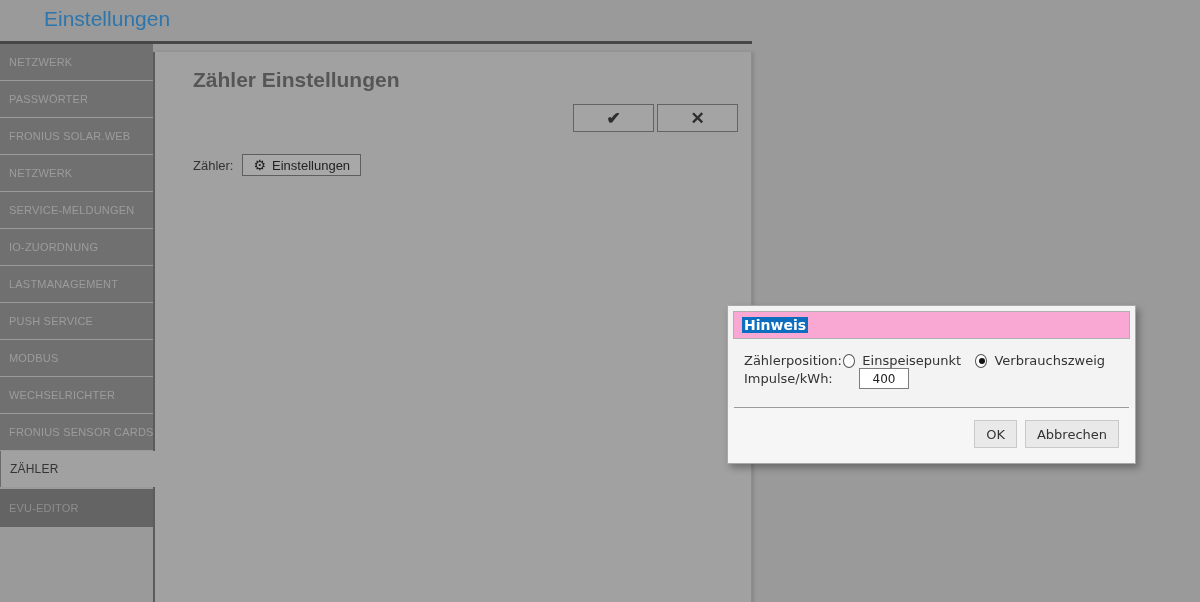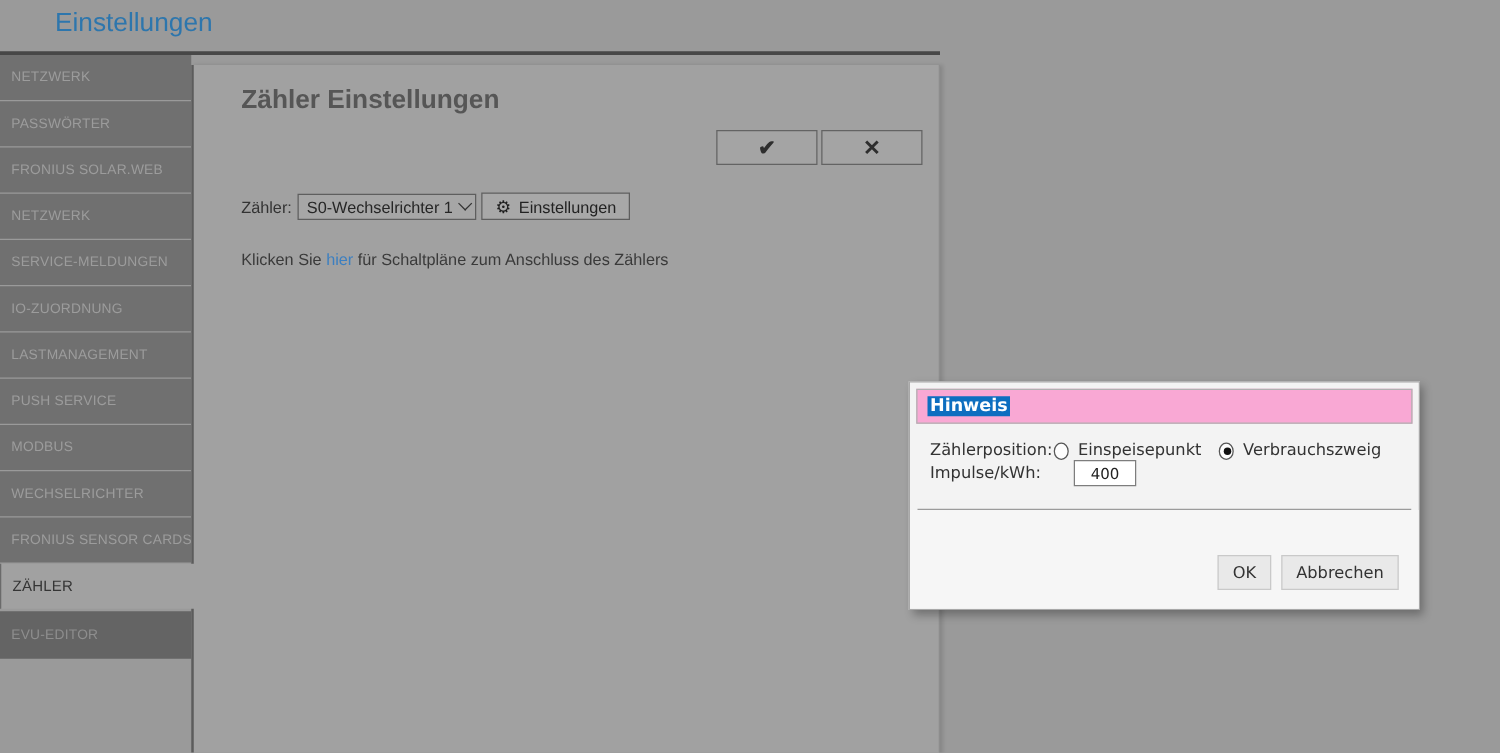--- a/index.html
+++ b/index.html
@@ -183,21 +183,20 @@
   }
   .dialog-footer button {
     height:28px;
     background:#e9e9e9;
     border:1px solid #c9c9c9;
     color:#333;
     font-size:13px;
     font-family:"DejaVu Sans", sans-serif;
     padding:4px 11px;
     cursor:pointer;
-    margin-top:24px;
   }
 </style>
 </head>
 <body>
 
 <div class="page-title">Einstellungen</div>
 <div class="top-border"></div>
 
 <div class="sidebar">
   <div class="side-item">NETZWERK</div>
@@ -222,33 +221,26 @@
     <button>
       <span>✔</span>
     </button>
     <button>
       <span>✕</span>
     </button>
   </div>
 
   <div class="form-row">
     <span class="lbl">Zähler:</span>
-    <div class="select-box">
-      <span class="val">S0-Wechselrichter 1</span>
-      <span class="chevron"></span>
-    </div>
     <button class="settings-btn">
       <span class="gear">⚙</span>
       <span>Einstellungen</span>
     </button>
   </div>
 
-  <div class="hint-row">
-    <span>Klicken Sie </span><a>hier</a><span> für Schaltpläne zum Anschluss des Zählers</span>
-  </div>
 </div>
 
 <div class="dialog">
   <div class="dialog-header">
     <span class="title-sel">Hinweis</span>
   </div>
   <div class="dialog-body">
     <div class="dlg-row">
       <span class="dlg-label">Zählerposition:</span>
       <span class="radio"></span>

